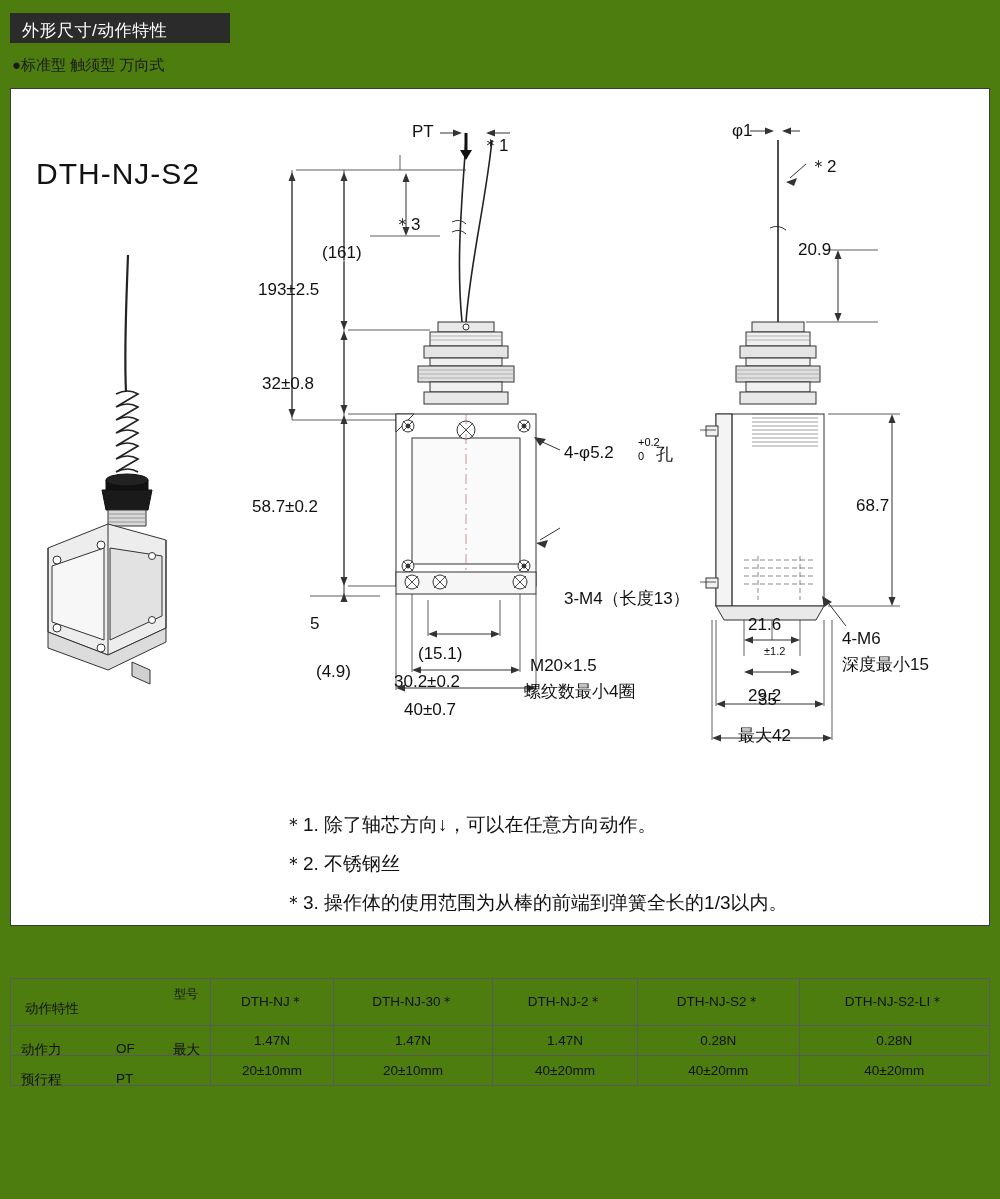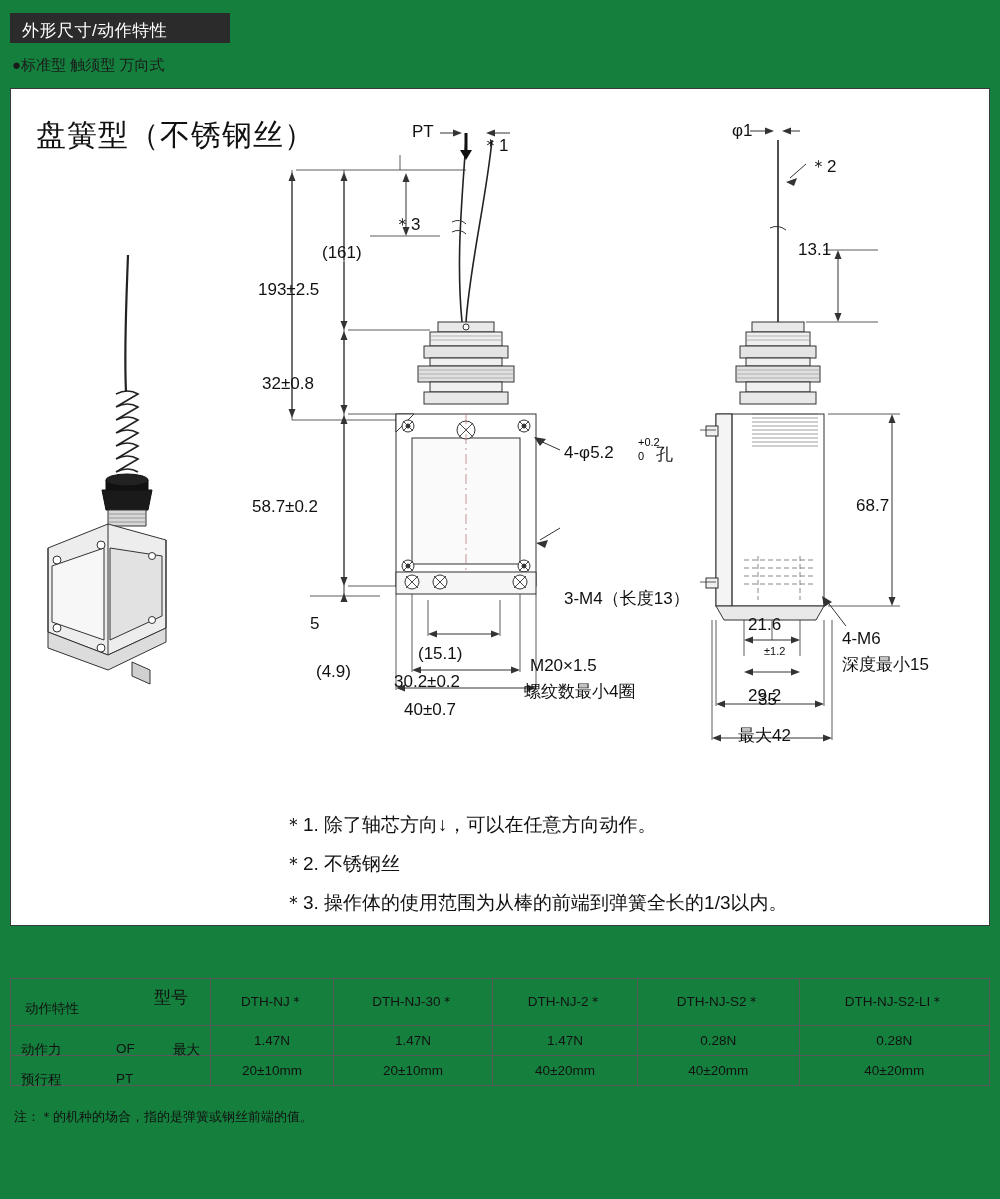--- a/index.html
+++ b/index.html
@@ -5,21 +5,21 @@
   * { box-sizing: border-box; }
   html, body {
     margin: 0; padding: 0;
     background: #ffffff;
     font-family: "Liberation Sans", sans-serif;
   }
   #page {
     position: relative;
     width: 1000px;
     height: 1199px;
-    background: #15803d;
+    background: #4d7c0f;
     overflow: hidden;
   }
 
   
   .hdr-bar {
     position: absolute;
     left: 10px; top: 13px;
     width: 220px; height: 30px;
     background: #2b2b2b;
   }
@@ -112,22 +112,22 @@
   }
   .rowhead-split {
     position: relative;
     height: 32px;
   }
   .rh-left {
     position: absolute; left: 4px; bottom: 0px;
     font-size: 13.5px;
   }
   .rh-right {
-    position: absolute; right: 20px; top: 0px;
-    font-size: 17px;
+    position: absolute; right: 10px; top: 0px;
+    font-size: 12px;
   }
   td.of-head { text-align: left; padding-left: 10px; position: relative; }
   .of-l { position: absolute; left: 10px; }
   .of-m { position: absolute; left: 105px; }
   .of-r { position: absolute; right: 10px; }
   .pt-l { position: absolute; left: 10px; }
   .pt-m { position: absolute; left: 105px; }
 
   svg.draw {
     position: absolute;
@@ -140,21 +140,21 @@
 <body>
 
 <div id="page">
 
   <div class="hdr-bar"></div>
   <div class="hdr-bar-text">外形尺寸/动作特性</div>
   <div class="hdr-sub">●标准型 触须型 万向式</div>
 
   <div class="frame"></div>
 
-  <div class="title1">盘簧型（不锈钢丝）</div>
+  <div class="title2">DTH-NJ-S2</div>
 
   <svg class="draw" viewBox="0 0 1000 1199">
     <g stroke="#333" fill="none" stroke-width="1">
 
       <path d="M128 255 C 126 310, 124 350, 126 392" stroke="#222" stroke-width="2.2"></path>
 
       <g stroke="#222" stroke-width="1.6">
         <path d="M116 394 q12 -6 22 0 q-12 7 -22 13 q12 -6 22 0 q-12 7 -22 13 q12 -6 22 0 q-12 7 -22 13 q12 -6 22 0 q-12 7 -22 13 q12 -6 22 0 q-12 7 -22 13 q12 -6 22 0 q-12 7 -22 13 q12 -6 22 0"></path>
       </g>
 
@@ -410,35 +410,34 @@
     <span style="position:absolute; left:74px; top:7px; font-size:11px;">0</span>
     <span class="lbl bg" style="position:absolute; left:92px; top:0;">孔</span>
   </div>
 
   <div class="lbl bg" style="left:564px; top:542px;margin-top:45px;">3-M4（长度13）</div>
   <div class="lbl bg" style="left:530px; top:656px;">M20×1.5</div>
   <div class="lbl bg" style="left:524px; top:680px;">螺纹数最小4圈</div>
 
   <div class="lbl bg" style="left:732px; top:121px;">φ1</div>
   <div class="lbl bg" style="left:810px; top:155px;">＊2</div>
-  <div class="lbl bg" style="left:798px; top:240px;">13.1</div>
+  <div class="lbl bg" style="left:798px; top:240px;">20.9</div>
   <div class="lbl bg" style="left:856px; top:496px;">68.7</div>
   <div class="lbl bg" style="left:748px; top:615px;">21.6</div>
   <div class="lbl xs" style="left:764px; top:645px;">±1.2</div>
   <div class="lbl bg" style="left:748px; top:686px;">29.2</div>
   <div class="lbl bg" style="left:758px; top:690px;">35</div>
   <div class="lbl bg" style="left:738px; top:724px;">最大42</div>
   <div class="lbl bg" style="left:842px; top:629px;">4-M6</div>
   <div class="lbl bg" style="left:842px; top:653px;">深度最小15</div>
 
   <div class="note" style="left:284px; top:812px;">＊1. 除了轴芯方向↓，可以在任意方向动作。</div>
   <div class="note" style="left:284px; top:851px;">＊2. 不锈钢丝</div>
   <div class="note" style="left:284px; top:890px;">＊3. 操作体的使用范围为从棒的前端到弹簧全长的1/3以内。</div>
 
-  <div class="bnote" style="left:14px; top:1108px;">注：＊的机种的场合，指的是弹簧或钢丝前端的值。</div>
 
   <table class="spec">
     <tbody>
       <tr class="hrow">
         <td class="rowhead">
           <div class="rowhead-split">
             <span class="rh-right">型号</span>
             <span class="rh-left">动作特性</span>
           </div>
         </td>

